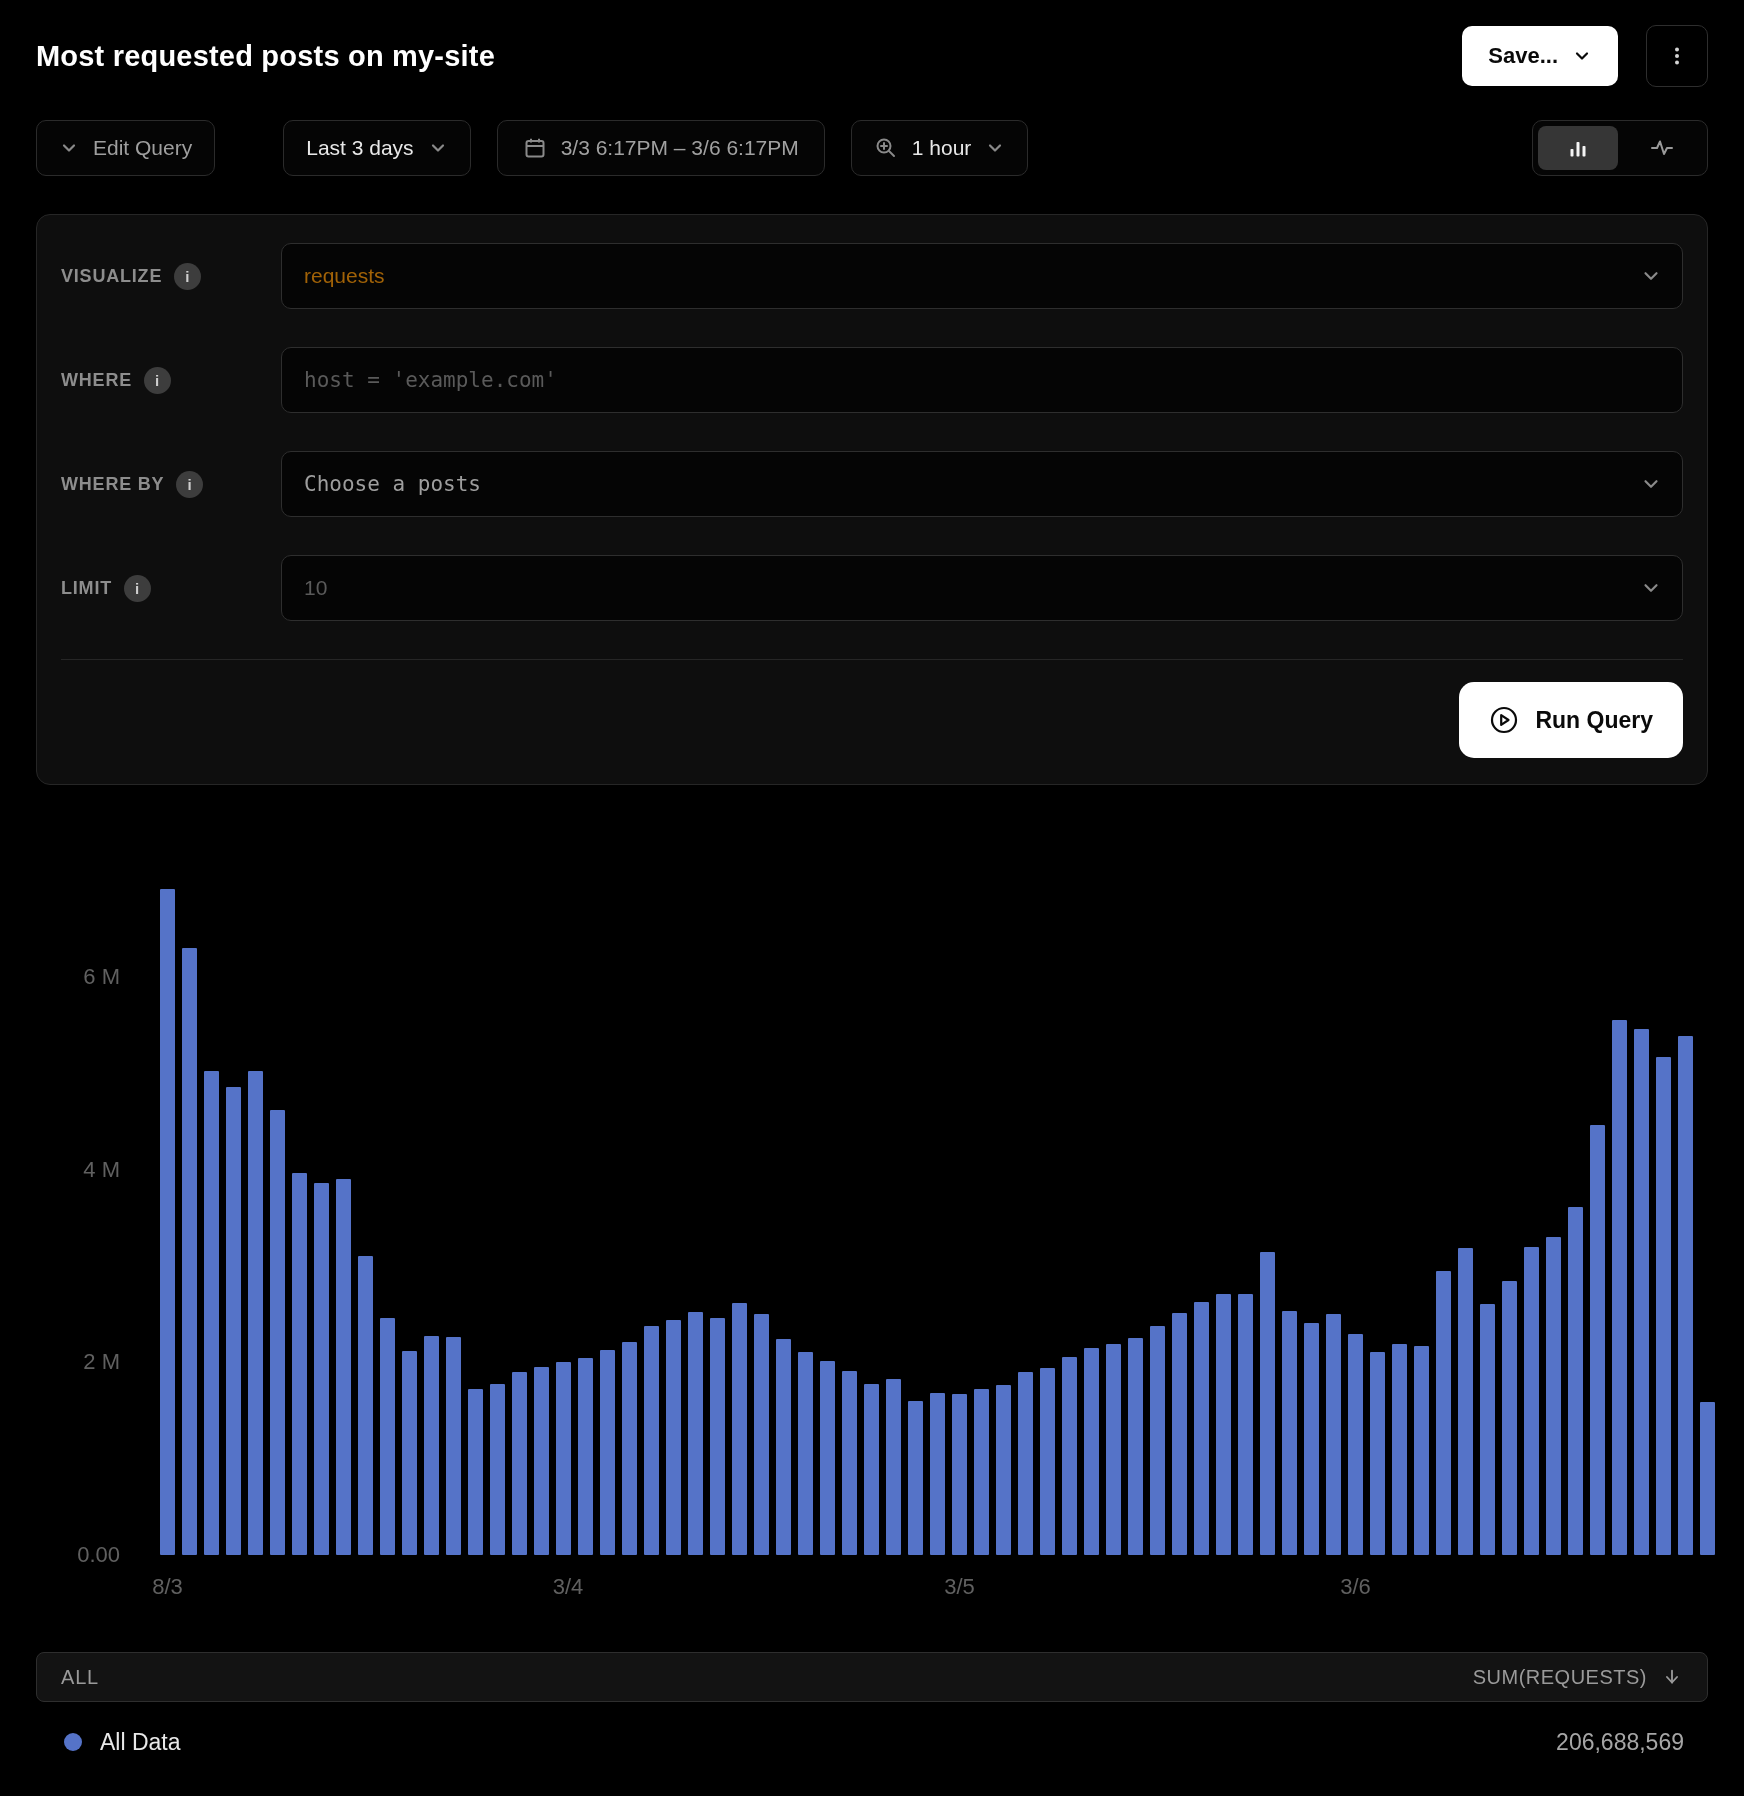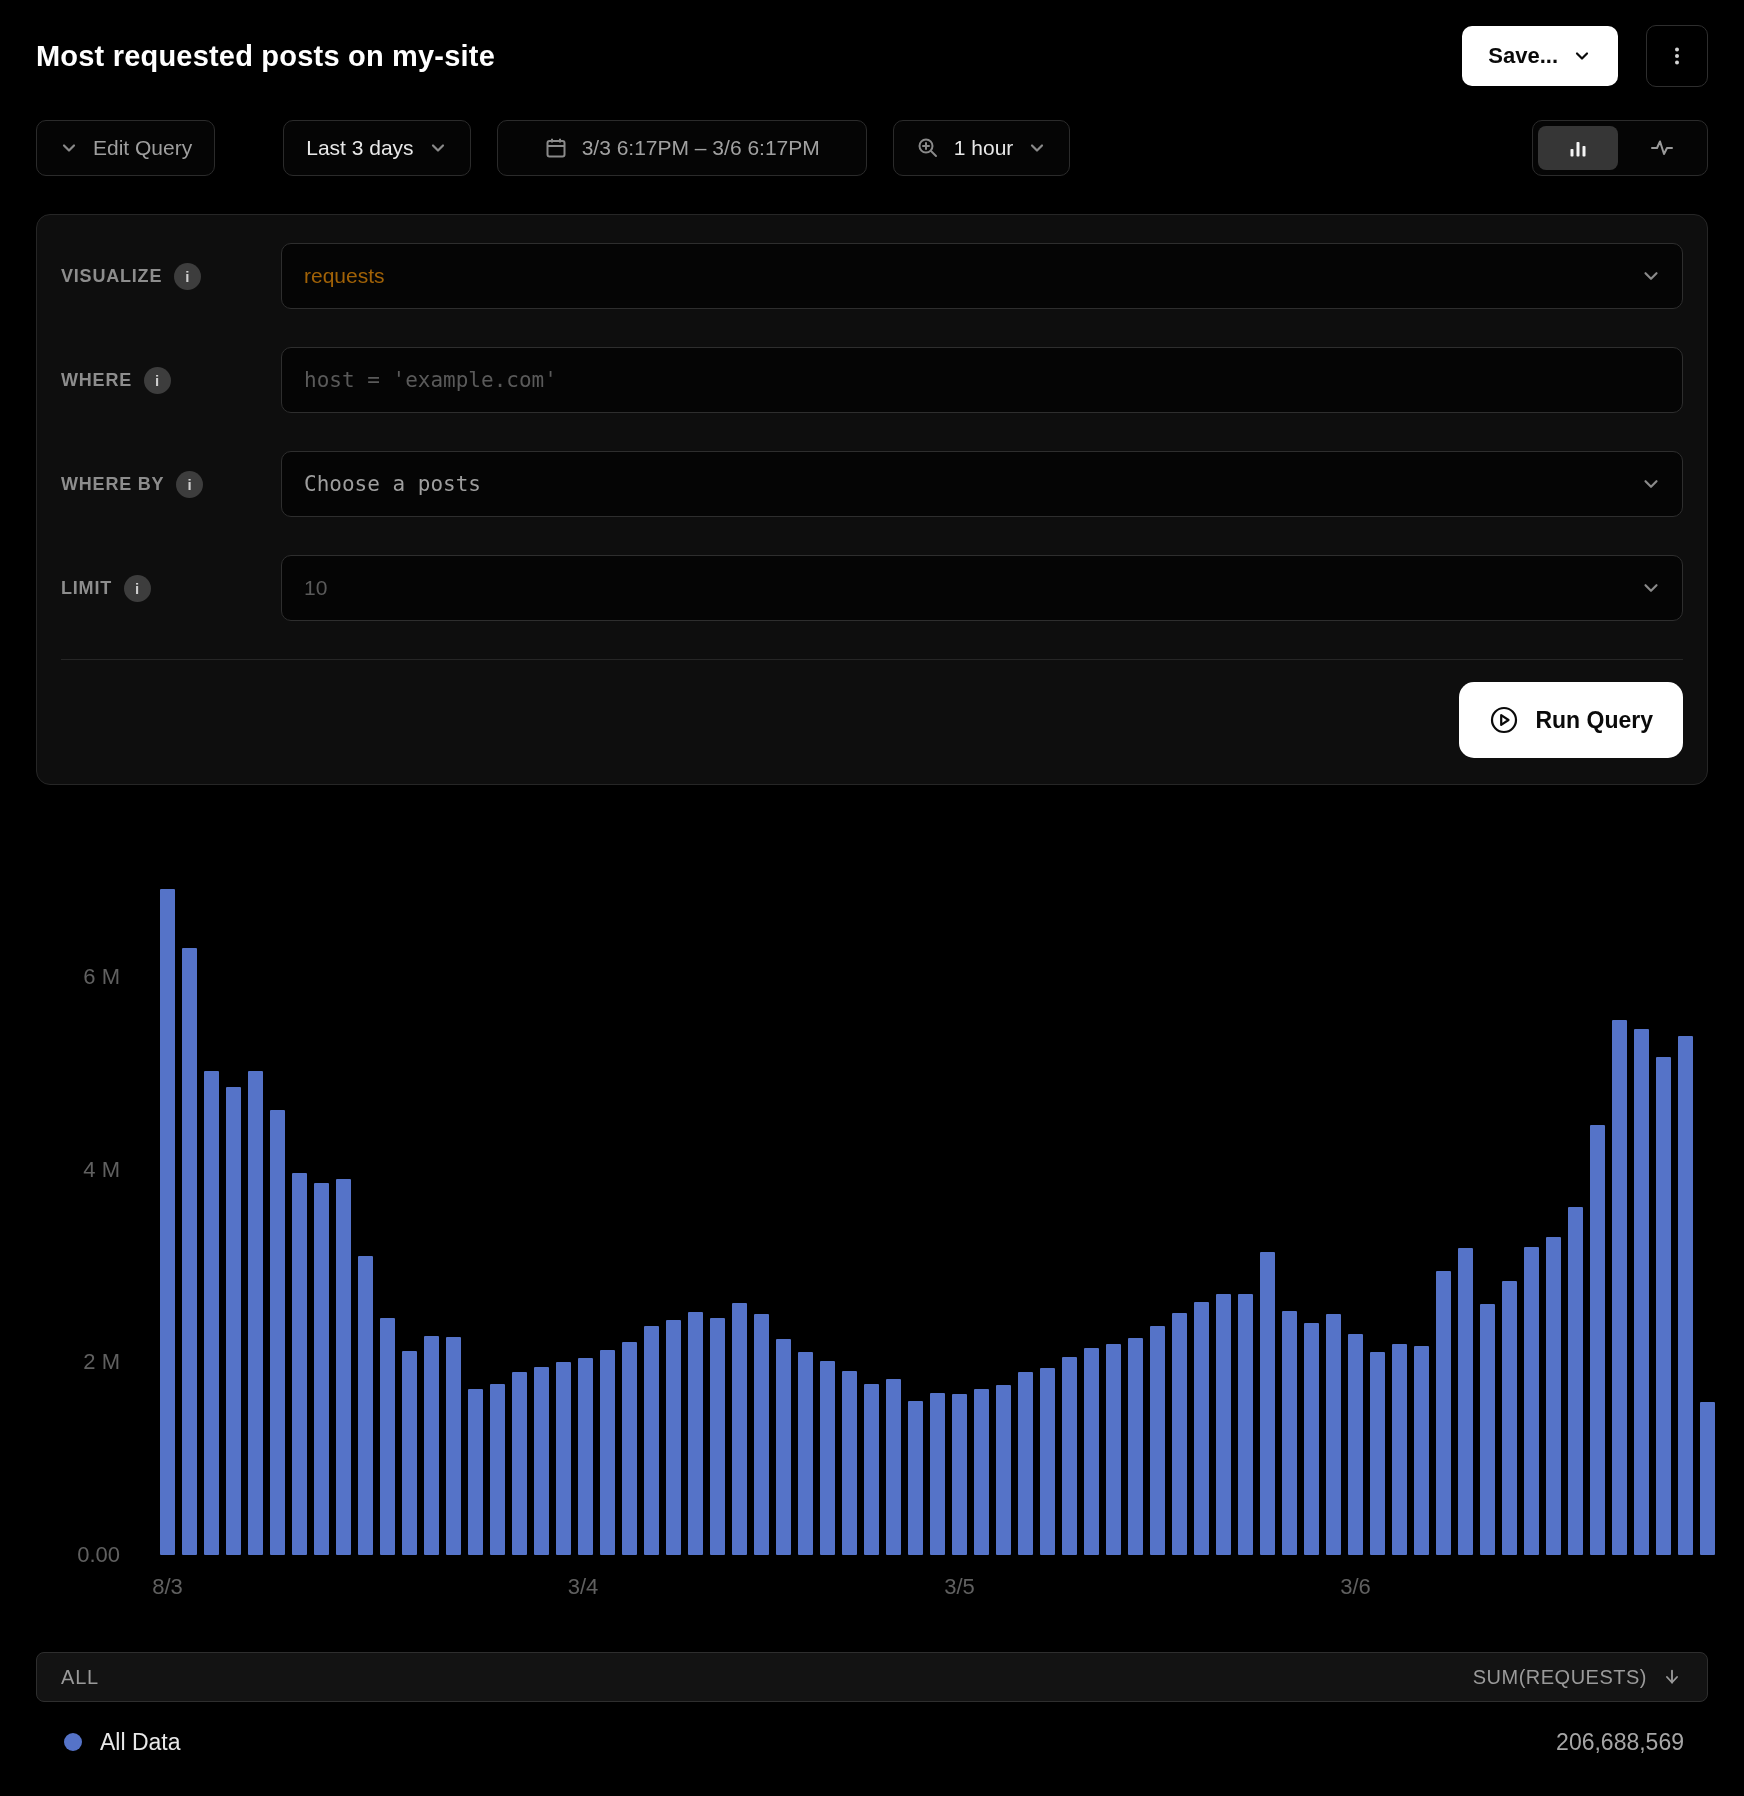--- a/index.html
+++ b/index.html
@@ -156,21 +156,21 @@
 
   <button class="ctl mid-gap">
     <span>Last 3 days</span>
     <span class="icon-gray">
       <svg width="20" height="20" viewBox="0 0 20 20" fill="none" stroke="currentColor" stroke-width="2.2" stroke-linecap="round" stroke-linejoin="round">
           <polyline points="5,7.5 10,12.5 15,7.5"></polyline>
         </svg>
     </span>
   </button>
 
-  <button class="ctl mid-gap" style="padding:0 46px;">
+  <button class="ctl mid-gap" style="padding:0 25px;">
     <span class="icon-gray">
       <svg width="24" height="24" viewBox="0 0 24 24" fill="none" stroke="currentColor" stroke-width="2">
           <rect x="3.5" y="5" width="17" height="15.5" rx="2"></rect>
           <line x1="3.5" y1="10" x2="20.5" y2="10"></line>
           <line x1="8" y1="2.8" x2="8" y2="6.5"></line>
           <line x1="16" y1="2.8" x2="16" y2="6.5"></line>
         </svg>
     </span>
     <span class="dim">3/3 6:17PM – 3/6 6:17PM</span>
   </button>
@@ -359,21 +359,21 @@
       <div class="bar" style="height: 153px; background: rgb(85, 115, 200);"></div>
     </div>
   <div id="y-axis">
       <div class="y-tick" style="bottom: 609.98px;">6 M</div>
       <div class="y-tick" style="bottom: 417.32px;">4 M</div>
       <div class="y-tick" style="bottom: 224.66px;">2 M</div>
       <div class="y-tick" style="bottom: 32px;">0.00</div>
     </div>
   <div id="x-axis">
       <div class="x-tick" style="left: 131.5px;">8/3</div>
-      <div class="x-tick" style="left: 547px; text-align: center;">3/4</div>
+      <div class="x-tick" style="left: 532px; text-align: center;">3/4</div>
       <div class="x-tick" style="left: 923.5px;">3/5</div>
       <div class="x-tick" style="left: 1319.5px;">3/6</div>
     </div>
 </div>
 
 <div class="table-header">
   <span class="hdr-left">ALL</span>
   <div class="hdr-right">
     <span>SUM(REQUESTS)</span>
     <span style="display:flex;">

